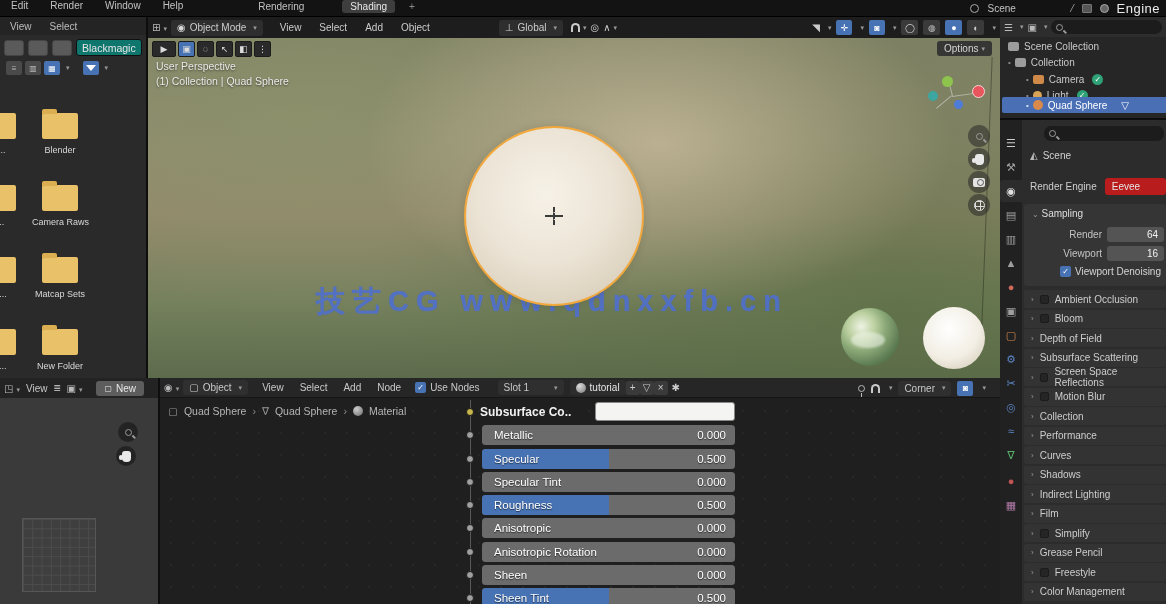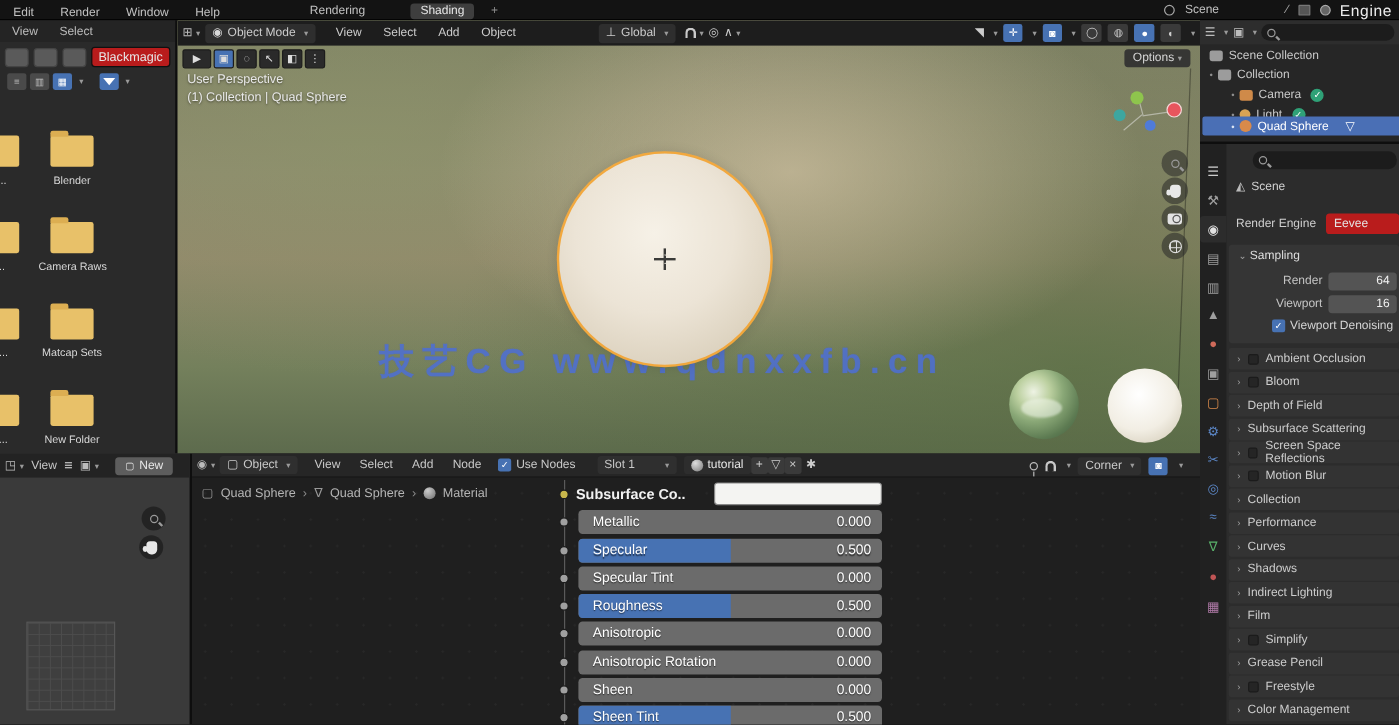--- a/index.html
+++ b/index.html
@@ -4,35 +4,35 @@
 <style>
   html,body{margin:0;padding:0;background:#111;}
   *{box-sizing:border-box;}
   .app{position:relative;width:1166px;height:604px;overflow:hidden;
        font-family:"Liberation Sans","DejaVu Sans",sans-serif;font-size:10px;color:#cfcfcf;
        background:#1d1d1d;cursor:default;}
   .dd{color:#9a9a9a;font-size:7px;margin-left:3px;}
   .icbtn{display:inline-flex;align-items:center;justify-content:center;border-radius:2px;}
   
   .topbar{position:absolute;left:0;top:0;width:1166px;height:17px;background:#131313;
-          border-bottom:1px solid #000;display:flex;align-items:flex-end;color:#c2c2c2;}
+          border-bottom:1px solid #000;display:flex;align-items:flex-start;color:#c2c2c2;}
   .topbar .menu{padding:0 11px;}
   .tab{padding:1px 8px;margin-left:14px;}
   .tab.active{background:#3e3e3e;border-radius:3px;color:#e8e8e8;margin-left:30px;}
   .tb-right{position:absolute;right:6px;top:0;height:17px;display:flex;align-items:center;gap:8px;}
   .engine{font-size:13px;color:#ececec;letter-spacing:.5px;}
   .circ-ic{width:9px;height:9px;border:1.5px solid #aaa;border-radius:50%;display:inline-block;}
   .sq-ic{width:10px;height:9px;background:#555;border:1px solid #777;border-radius:1px;display:inline-block;}
   
   .fb{position:absolute;left:0;top:17px;width:148px;height:361px;background:#2a2a2a;
       border-right:2px solid #0e0e0e;overflow:hidden;}
   .fb-menus{height:18px;display:flex;gap:18px;align-items:center;padding-left:10px;background:#242424;color:#bdbdbd;}
   .fb-tool{display:flex;align-items:center;gap:4px;padding:4px 2px 2px 4px;}
   .fb-tbtn{width:20px;height:16px;background:#5a5a5a;border-radius:3px;border:1px solid #444;}
-  .fb-path{width:66px;height:17px;background:#b91c1c;border:1px solid #101010;border-radius:3px;
+  .fb-path{width:66px;height:17px;background:#0f766e;border:1px solid #101010;border-radius:3px;
            color:#e6e6e6;font-size:10.5px;display:flex;align-items:center;padding-left:5px;}
   .fb-view{display:flex;align-items:center;gap:3px;padding:3px 0 0 6px;}
   .vbtn{width:16px;height:14px;background:#4a4a4a;border-radius:2px;display:flex;align-items:center;justify-content:center;color:#bbb;font-size:8px;}
   .vbtn.blue{background:#4772b3;color:#fff;}
   .folder{width:36px;height:26px;background:#e8c169;border-radius:2px;position:relative;}
   .folder:before{content:"";position:absolute;left:0;top:-4px;width:15px;height:5px;background:#dcae52;border-radius:2px 2px 0 0;}
   .fitem{position:absolute;width:56px;text-align:center;color:#d8d8d8;}
   .fitem .folder{margin:0 auto 6px auto;}
   .flabel{font-size:9px;white-space:nowrap;}
   

